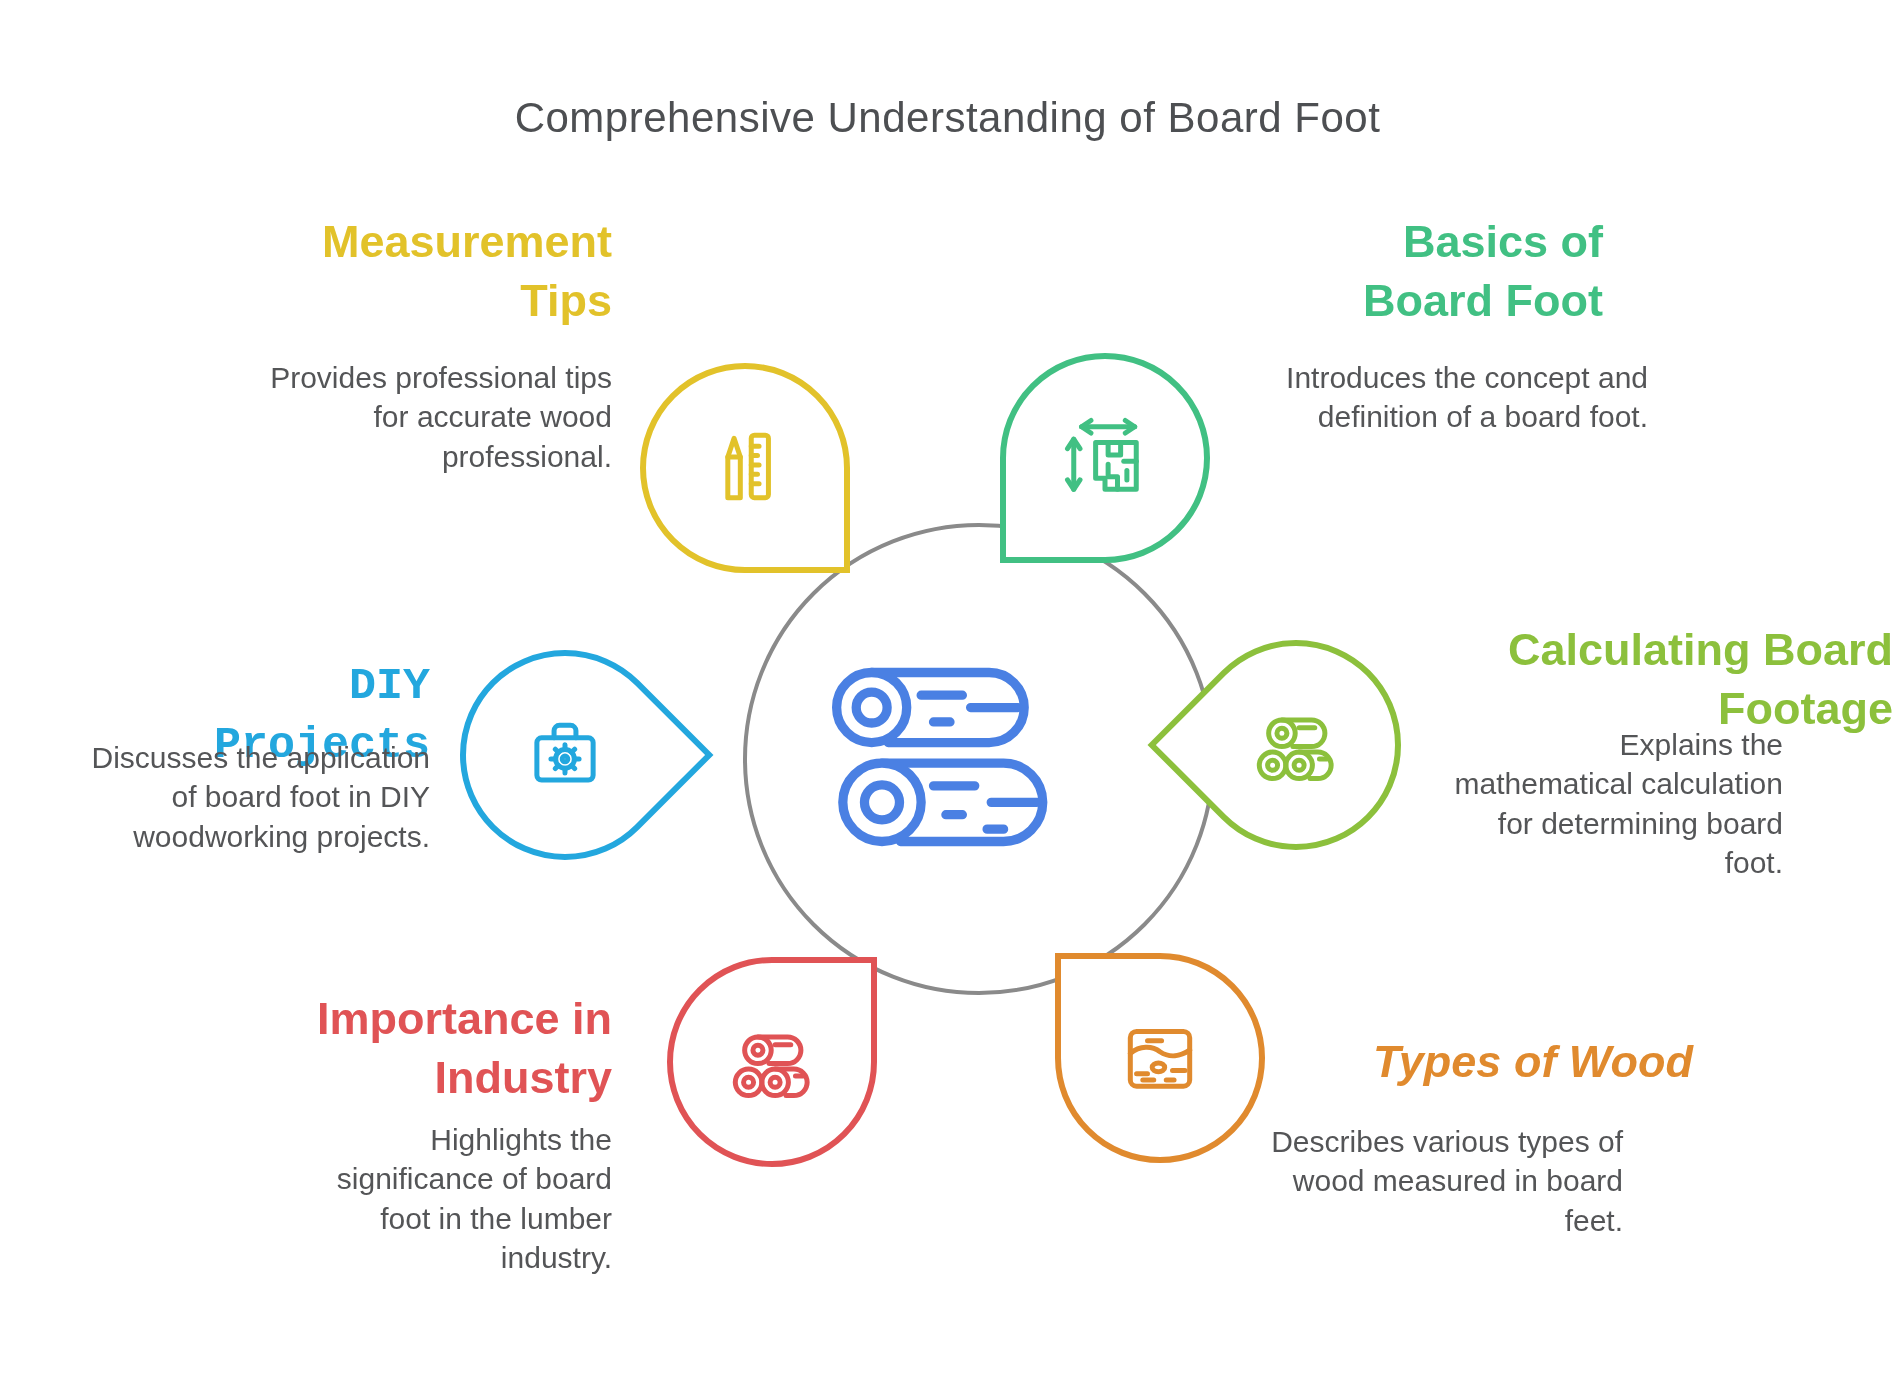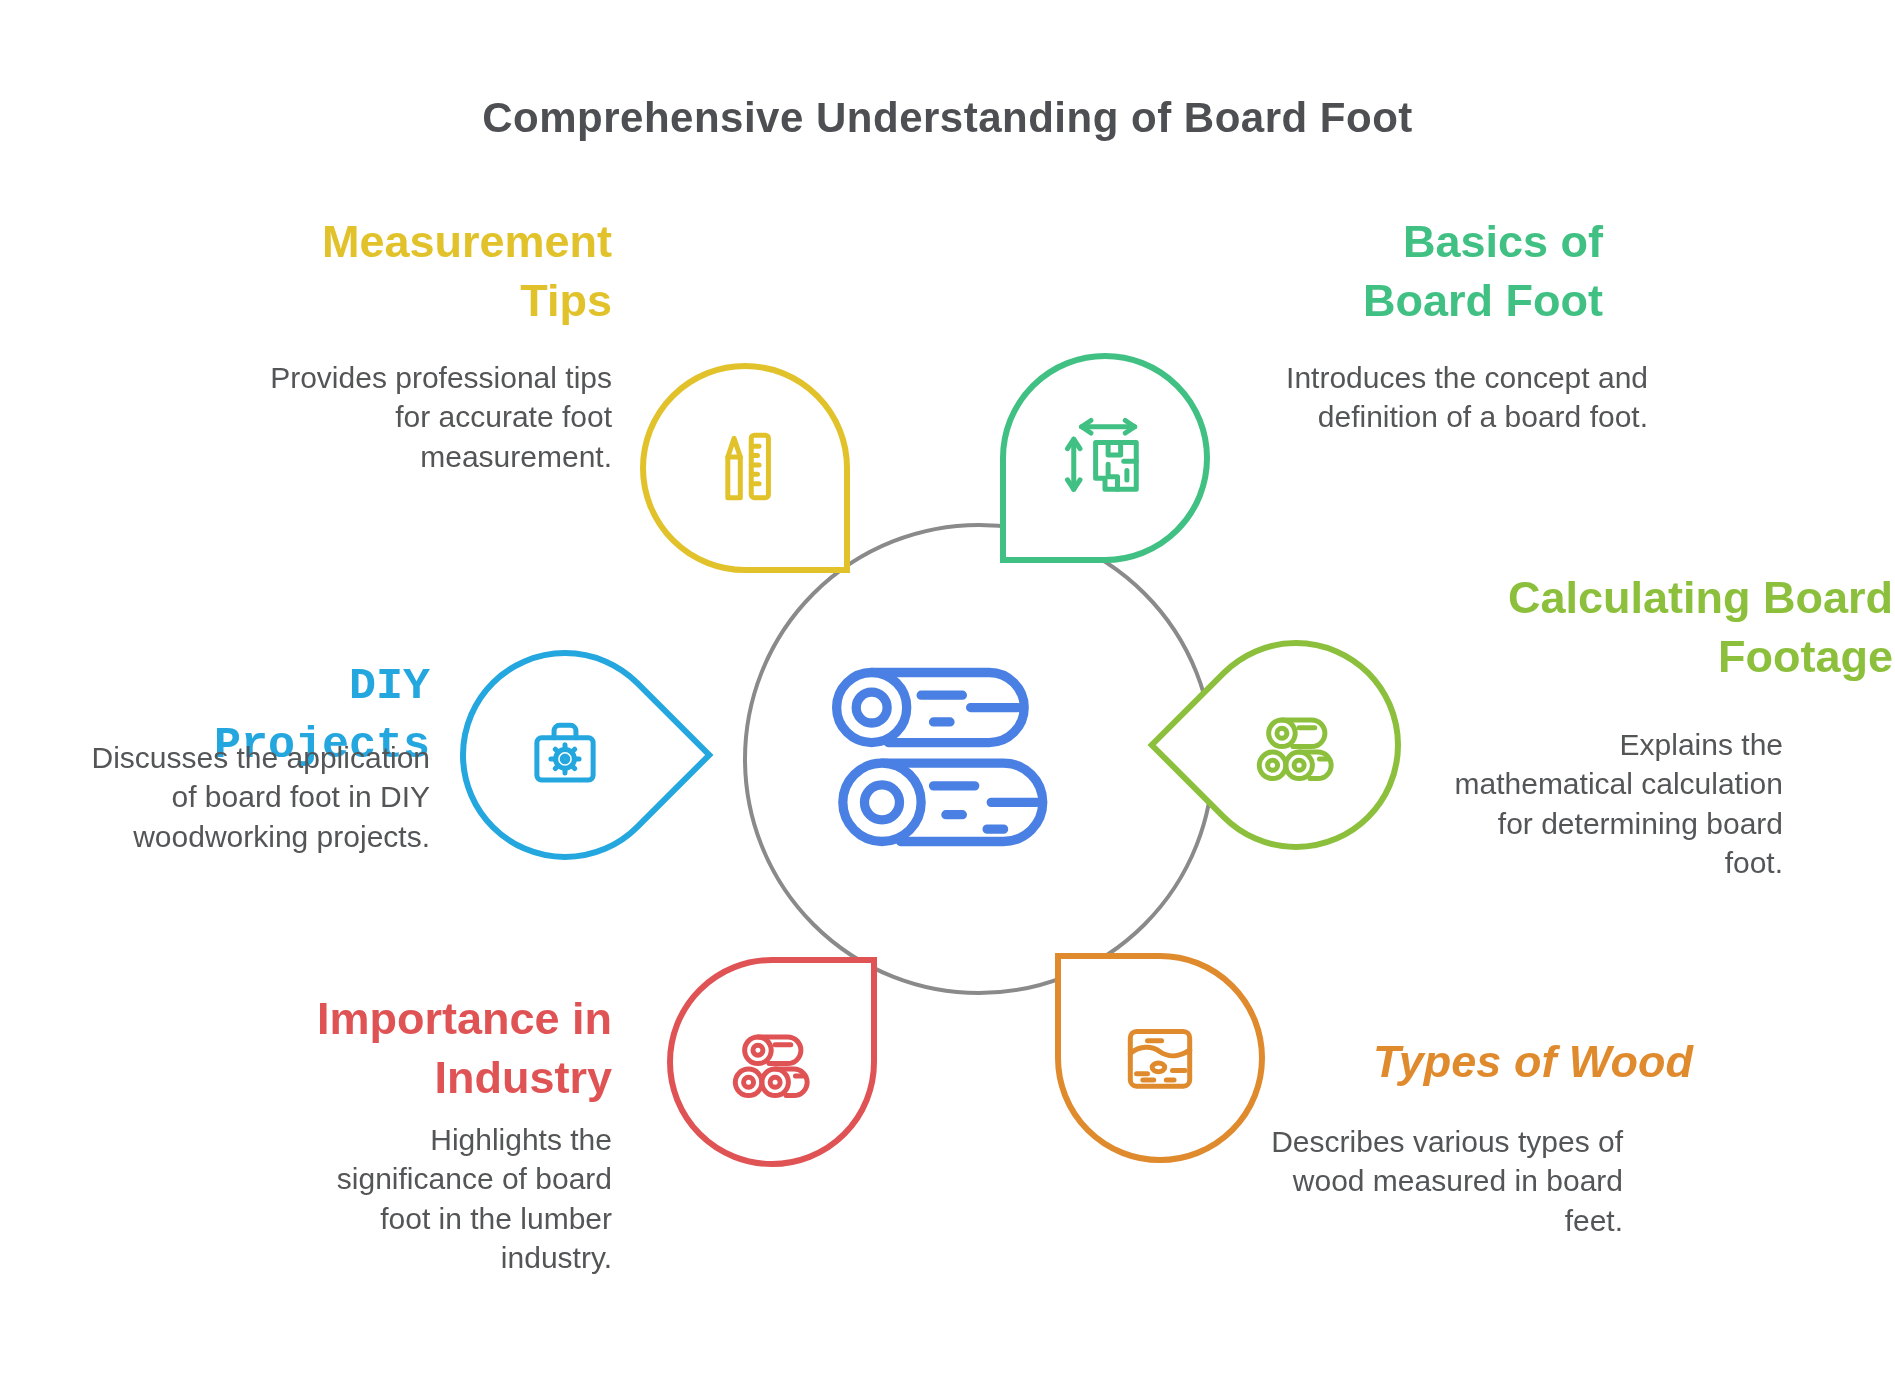--- a/index.html
+++ b/index.html
@@ -2,21 +2,21 @@
 <html><head>
 <meta charset="utf-8">
 <style>
   html,body{margin:0;padding:0;background:#ffffff;}
   #canvas{
     position:relative;width:1895px;height:1382px;background:#ffffff;overflow:hidden;
     font-family:"Liberation Sans", sans-serif;
   }
   .page-title{
     position:absolute;top:94px;left:0;width:100%;text-align:center;
-    font-size:42px;font-weight:bold;color:var(--accent,#4d4f52);letter-spacing:.5px;
+    font-size:42px;font-weight:normal;color:var(--accent,#4d4f52);letter-spacing:.5px;
   }
   .ring{
     position:absolute;left:743px;top:523px;width:464px;height:464px;border-radius:50%;
     border:4px solid var(--accent,#8a8a8a);
   }
   .pin{
     position:absolute;width:210px;height:210px;background:#fff;box-sizing:border-box;
     border:6px solid var(--accent,#999);color:var(--accent,#999);
     display:flex;align-items:center;justify-content:center;
   }
@@ -145,26 +145,26 @@
       <circle cx="22" cy="25" r="7.5"></circle>
       <path d="M46 19 H66 M52 32 H60 M70 25 H93"></path>
       <path d="M27 52 H86 A19 19 0 0 1 86 90 H36" fill="#ffffff"></path>
       <circle cx="27" cy="71" r="19" fill="#ffffff"></circle>
       <circle cx="27" cy="71" r="8.5"></circle>
       <path d="M52 63 H72 M58 77 H66 M80 71 H102 M78 84 H86"></path>
     </svg>
   </div>
 
   <div class="sec-title ta-r" style="left: 252px; top: 213px; width: 360px; --accent: #e2c22a;">Measurement Tips</div>
-  <div class="sec-desc ta-r" style="left: 262px; top: 358px; width: 350px; --accent: #545557;">Provides professional tips for accurate foot measurement.</div>
+  <div class="sec-desc ta-r" style="left: 262px; top: 358px; width: 350px; --accent: #545557;">Provides professional tips for accurate wood professional.</div>
 
   <div class="sec-title ta-l" style="left: 1263px; top: 213px; width: 340px; --accent: #41c083;">Basics of Board Foot</div>
   <div class="sec-desc ta-l" style="left: 1263px; top: 358px; width: 385px; --accent: #545557;">Introduces the concept and definition of a board foot.</div>
 
-  <div class="sec-title ta-l" style="left: 1443px; top: 569px; width: 450px; --accent: #8cc03c;">Calculating Board Footage</div>
+  <div class="sec-title ta-l" style="left: 1443px; top: 621px; width: 450px; --accent: #8cc03c;">Calculating Board Footage</div>
   <div class="sec-desc ta-l" style="left: 1443px; top: 725px; width: 340px; --accent: #545557;">Explains the mathematical calculation for determining board foot.</div>
 
   <div class="sec-title ta-l" style="left: 1263px; top: 1033px; width: 430px; font-style: italic; --accent: #e08a2e;">Types of Wood</div>
   <div class="sec-desc ta-l" style="left: 1263px; top: 1122px; width: 360px; --accent: #545557;">Describes various types of wood measured in board feet.</div>
 
   <div class="sec-title ta-r" style="left: 282px; top: 990px; width: 330px; --accent: #e05355;">Importance in Industry</div>
   <div class="sec-desc ta-r" style="left: 282px; top: 1120px; width: 330px; --accent: #545557;">Highlights the significance of board foot in the lumber industry.</div>
 
   <div class="sec-title ta-r" style="left: 130px; top: 658px; width: 300px; font-family: Liberation Mono, monospace; --accent: #23a7de;">DIY Projects</div>
   <div class="sec-desc ta-r" style="left: 75px; top: 738px; width: 355px; --accent: #545557;">Discusses the application of board foot in DIY woodworking projects.</div>

